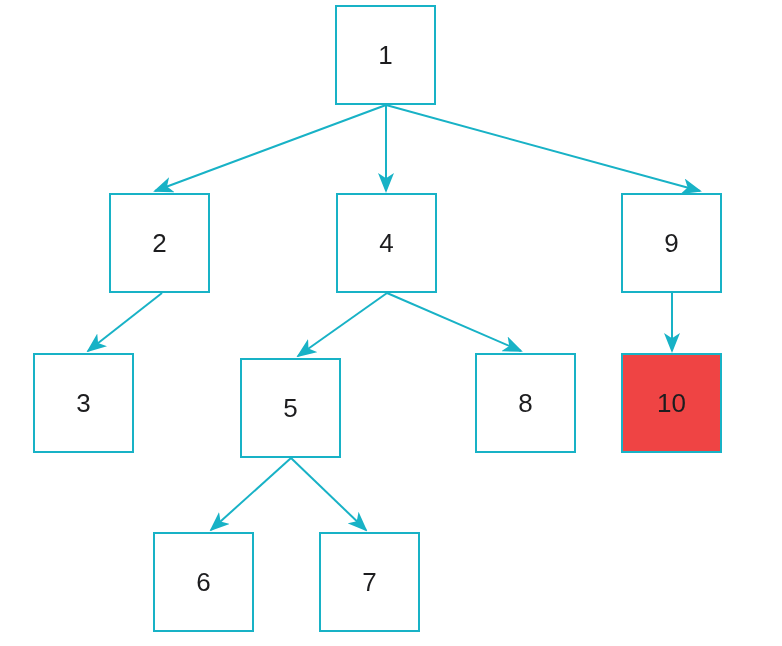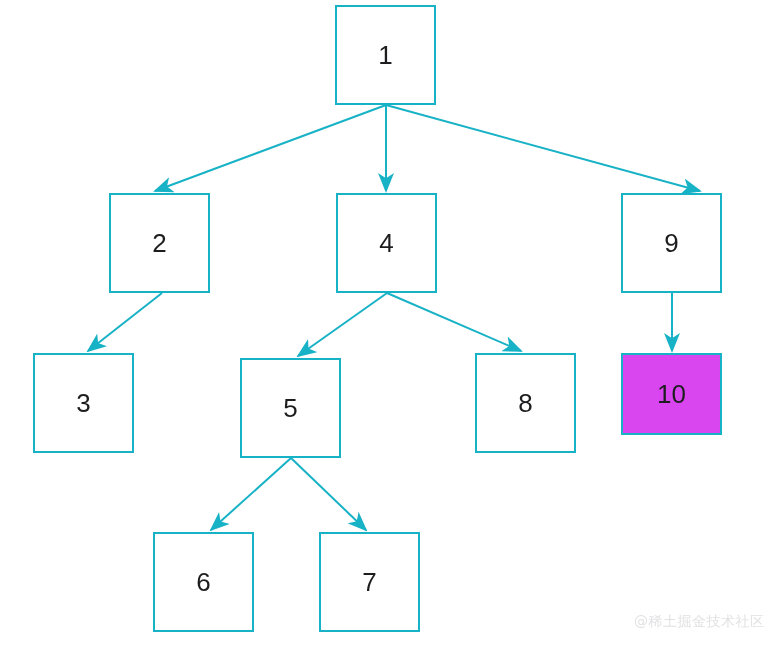--- a/index.html
+++ b/index.html
@@ -88,26 +88,25 @@
       </div>
       <div class="node-box" style="left: 33px; top: 353px; width: 101px; height: 100px; border-width: 2px; border-color: rgb(24, 178, 198); background: rgb(255, 255, 255);">
         <span class="node-label" style="font-size: 26px; color: rgb(29, 29, 31);">3</span>
       </div>
       <div class="node-box" style="left: 240px; top: 358px; width: 101px; height: 100px; border-width: 2px; border-color: rgb(24, 178, 198); background: rgb(255, 255, 255);">
         <span class="node-label" style="font-size: 26px; color: rgb(29, 29, 31);">5</span>
       </div>
       <div class="node-box" style="left: 475px; top: 353px; width: 101px; height: 100px; border-width: 2px; border-color: rgb(24, 178, 198); background: rgb(255, 255, 255);">
         <span class="node-label" style="font-size: 26px; color: rgb(29, 29, 31);">8</span>
       </div>
-      <div class="node-box" style="left: 621px; top: 353px; width: 101px; height: 82px; border-width: 2px; border-color: rgb(24, 178, 198); background: #d946ef;">
+      <div class="node-box" style="left: 621px; top: 353px; width: 101px; height: 100px; border-width: 2px; border-color: rgb(24, 178, 198); background: #ef4444;">
         <span class="node-label" style="font-size: 26px; color: rgb(29, 29, 31);">10</span>
       </div>
       <div class="node-box" style="left: 153px; top: 532px; width: 101px; height: 100px; border-width: 2px; border-color: rgb(24, 178, 198); background: rgb(255, 255, 255);">
         <span class="node-label" style="font-size: 26px; color: rgb(29, 29, 31);">6</span>
       </div>
       <div class="node-box" style="left: 319px; top: 532px; width: 101px; height: 100px; border-width: 2px; border-color: rgb(24, 178, 198); background: rgb(255, 255, 255);">
         <span class="node-label" style="font-size: 26px; color: rgb(29, 29, 31);">7</span>
       </div>
     </div>
 
-  <div id="watermark" style="left: 634px; top: 613px; font-size: 14px; color: rgb(226, 226, 228);">@稀土掘金技术社区</div>
 
 </div>
 
 </body></html>

